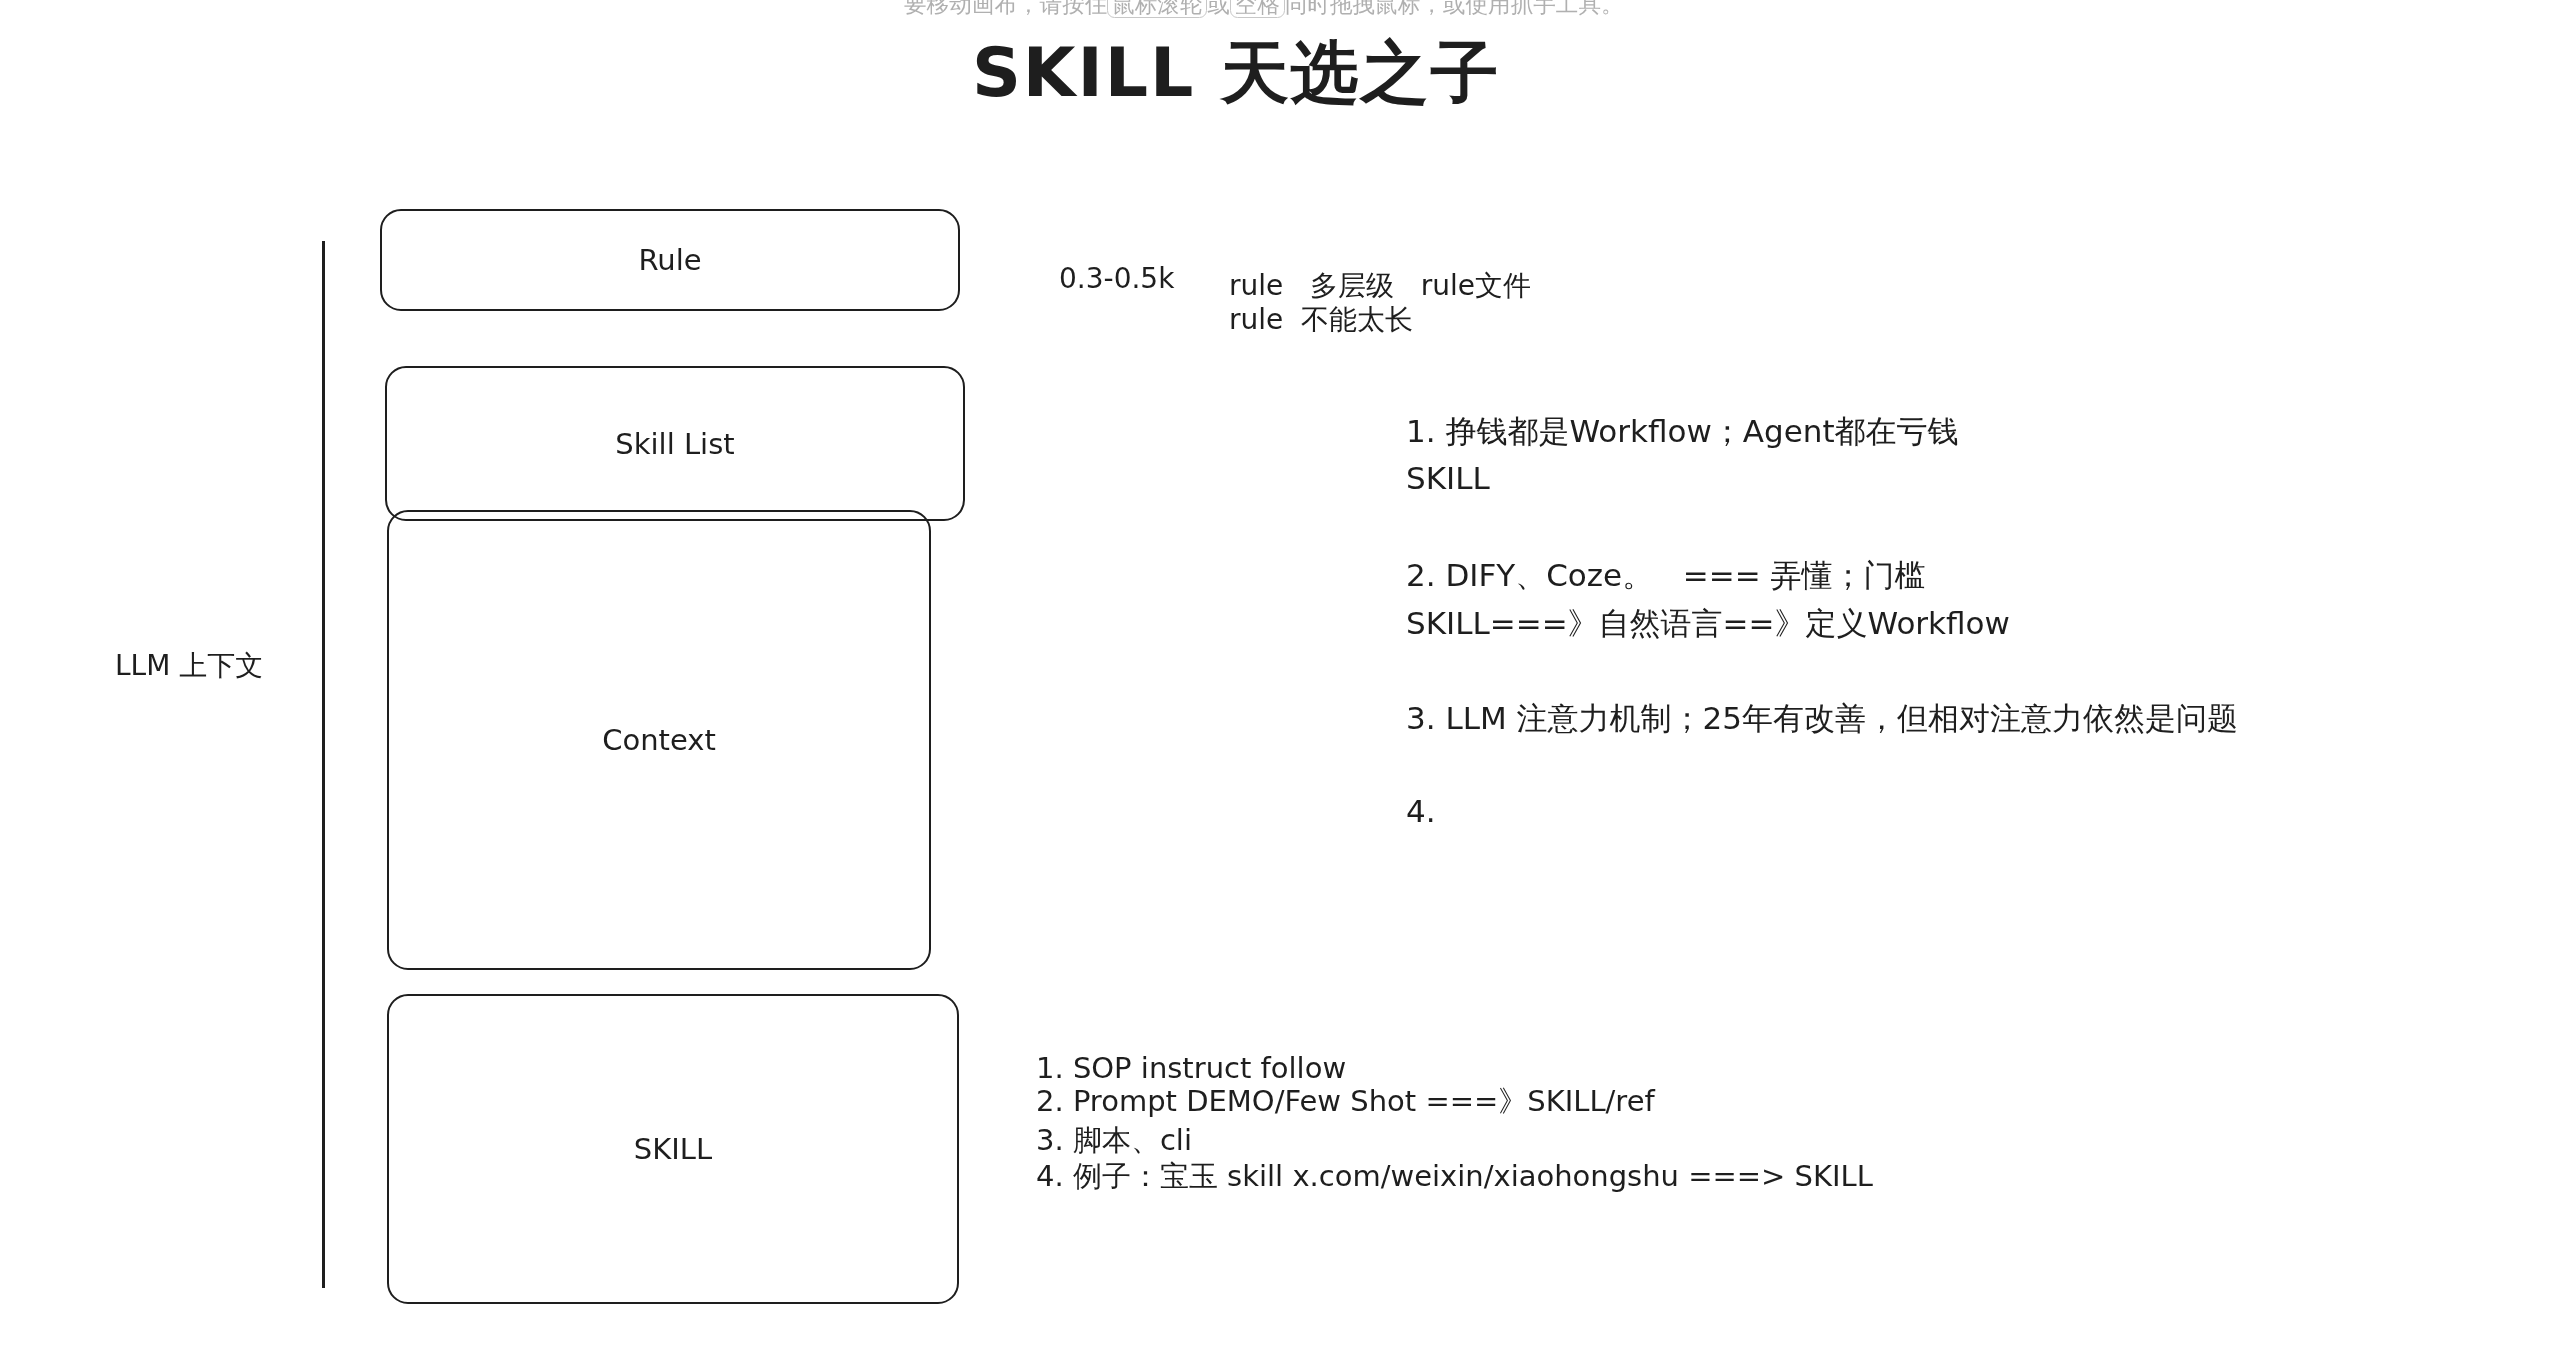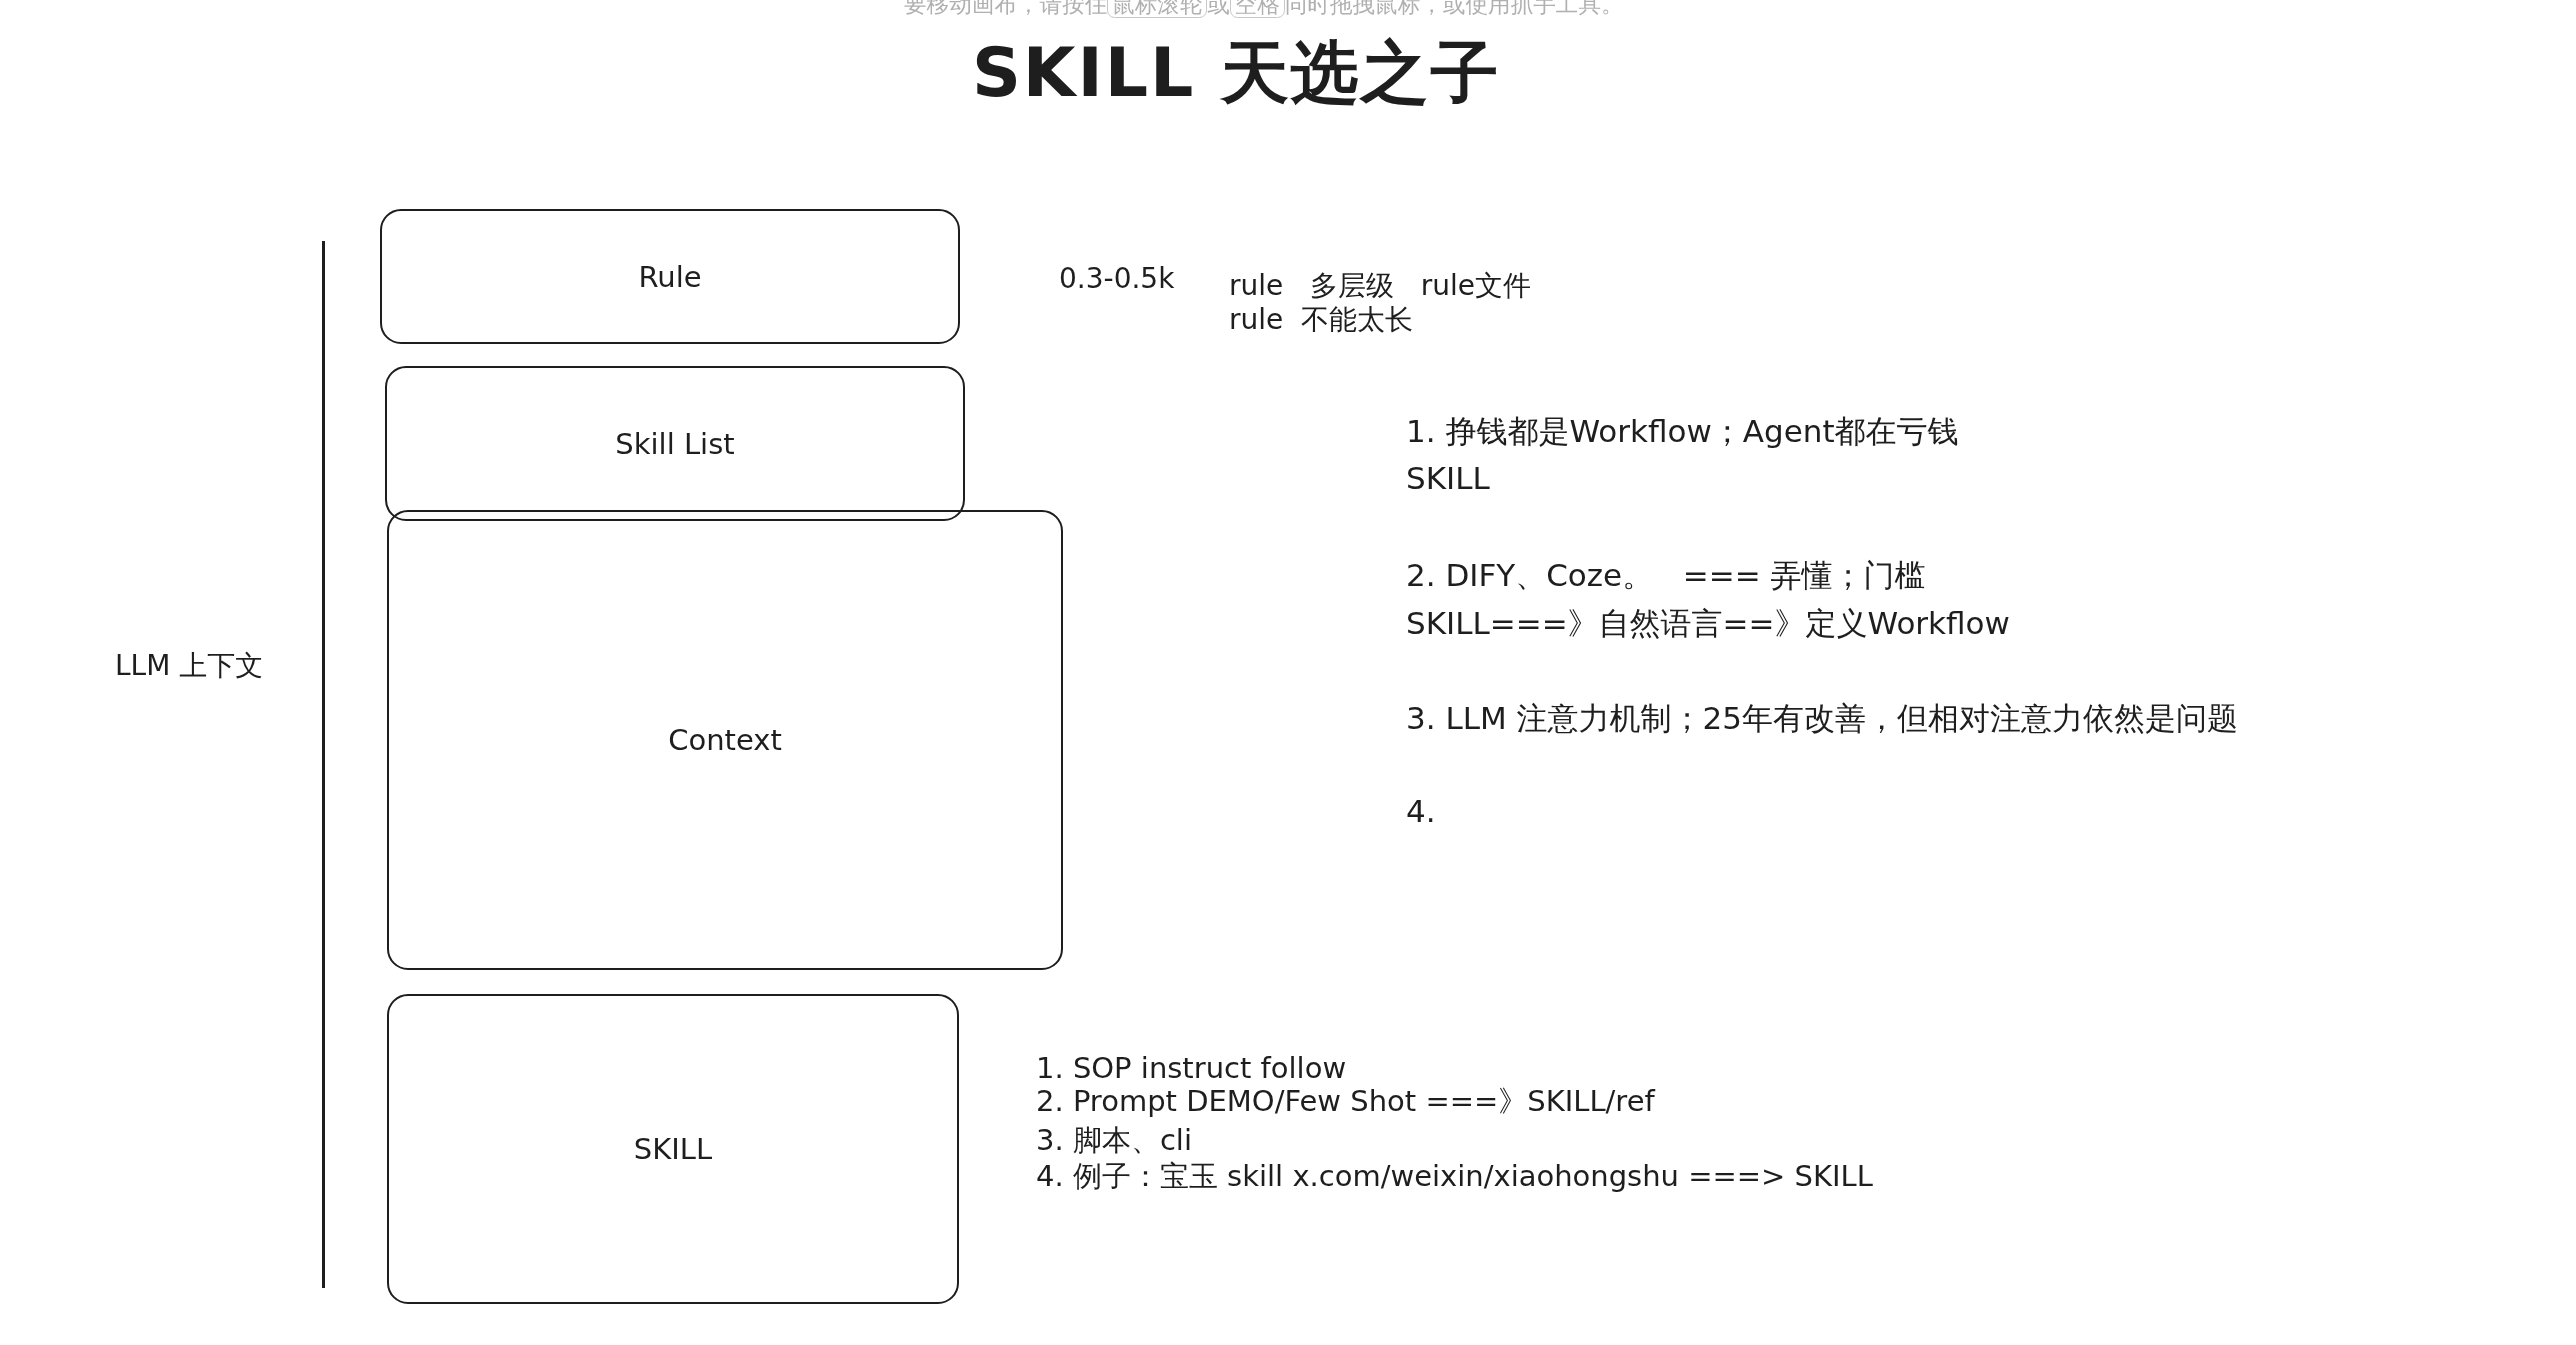--- a/index.html
+++ b/index.html
@@ -20,27 +20,27 @@
 </head>
 <body>
 
 <div class="abs hint"><span>要移动画布，请按住</span><span class="kbd">鼠标滚轮</span><span>或</span><span class="kbd">空格</span><span>同时拖拽鼠标，或使用抓手工具。</span></div>
 
 <div class="abs title">SKILL 天选之子</div>
 
 <div class="vline"></div>
 <div class="abs llm-label">LLM 上下文</div>
 
-<div class="box" style="left:380px; top:209px; width:580px; height:135px;">
+<div class="box" style="left:380px; top:209px; width:580px; height:102px;">
   <span>Rule</span>
 </div>
 <div class="box" style="left:385px; top:366px; width:580px; height:155px;">
   <span>Skill List</span>
 </div>
-<div class="box" style="left:387px; top:510px; width:676px; height:460px;">
+<div class="box" style="left:387px; top:510px; width:544px; height:460px;">
   <span>Context</span>
 </div>
 <div class="box" style="left:387px; top:994px; width:572px; height:310px;">
   <span>SKILL</span>
 </div>
 
 <div class="abs note" style="left:1059px; top:262px;">0.3-0.5k</div>
 <div class="abs note" style="left:1229px; top:267px;">rule   多层级   rule文件</div>
 <div class="abs note" style="left:1229px; top:301px;">rule  不能太长</div>
 

